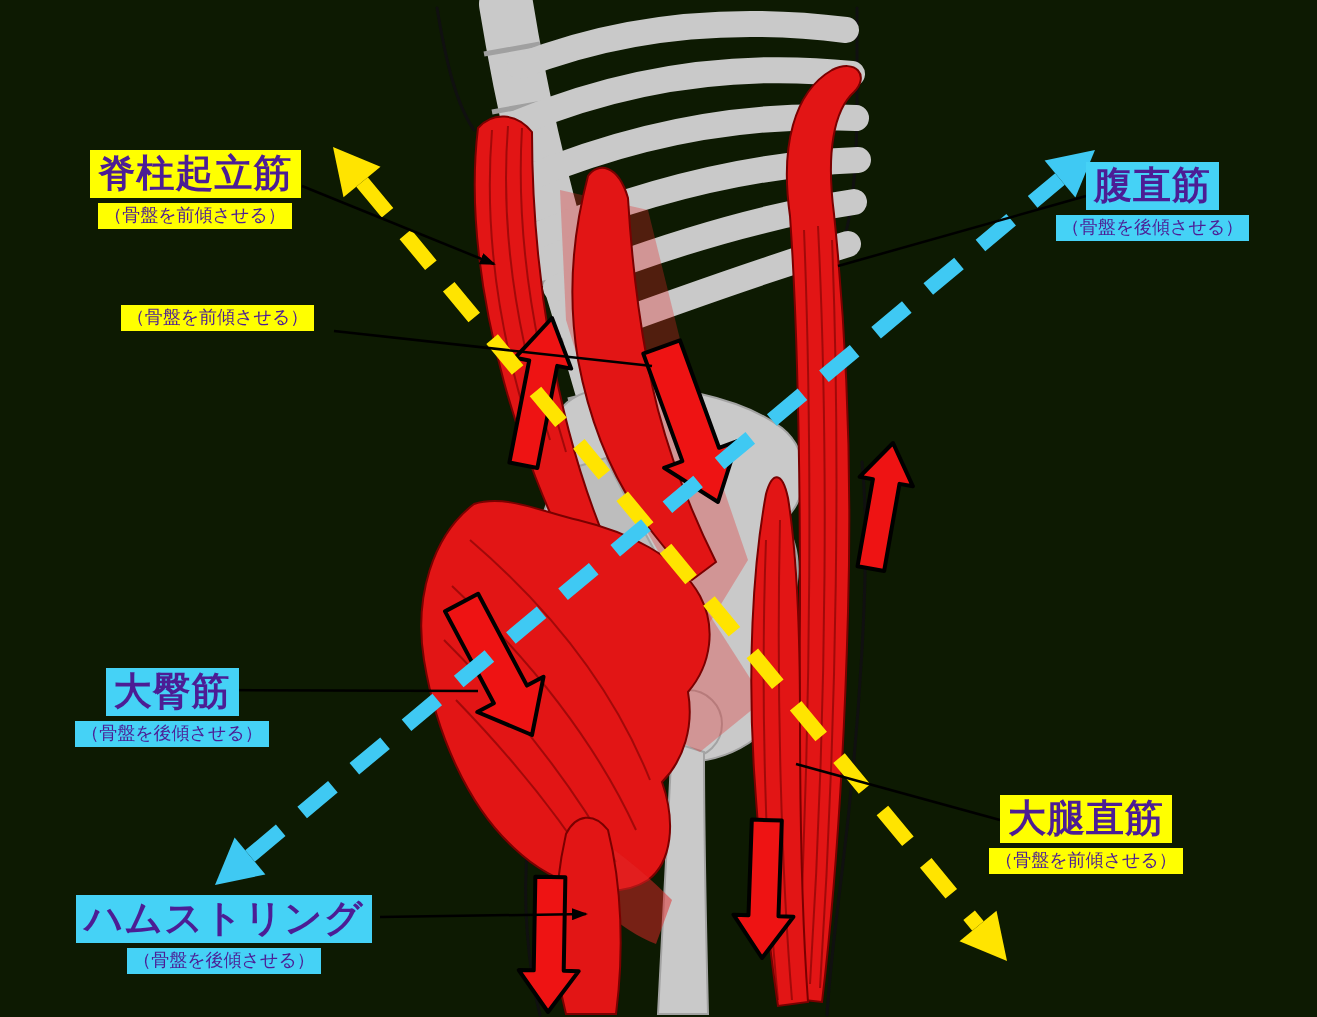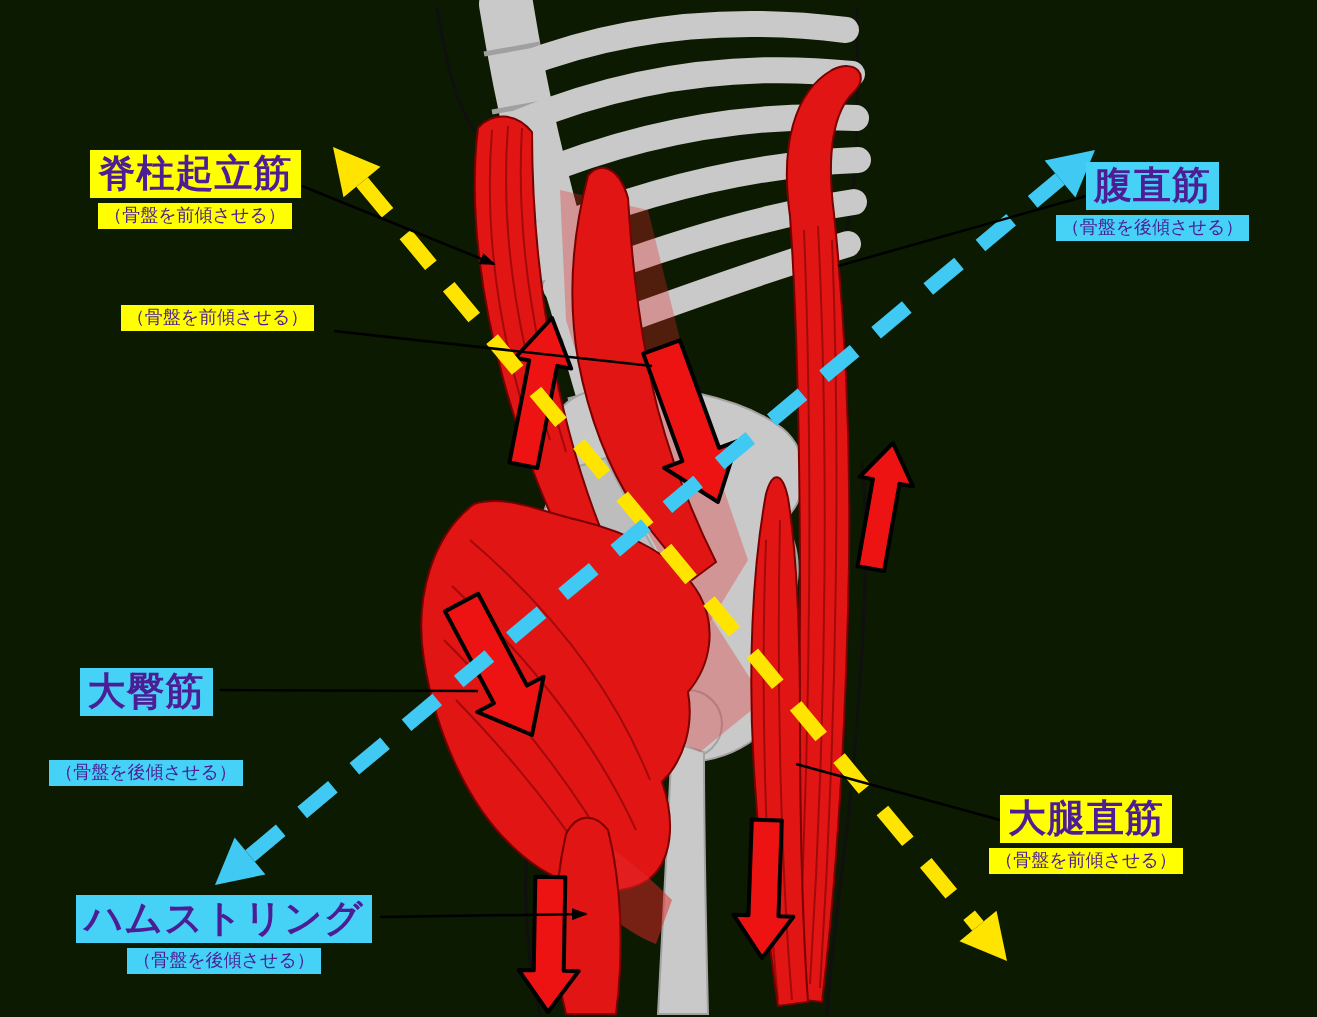--- a/index.html
+++ b/index.html
@@ -201,21 +201,21 @@
 
   <div class="muscle-label posterior" style="left:1010px;top:162px;width:285px;">
     <span class="title">腹直筋</span>
     <span class="sub">（骨盤を後傾させる）</span>
   </div>
 
   <div class="muscle-label anterior" style="left:80px;top:300px;width:275px;">
     <span class="sub">（骨盤を前傾させる）</span>
   </div>
 
-  <div class="muscle-label posterior" style="left:6px;top:668px;width:280px;gap:39px;">
+  <div class="muscle-label posterior" style="left:32px;top:668px;width:280px;">
     <span class="title">大臀筋</span>
     <span class="sub">（骨盤を後傾させる）</span>
   </div>
 
   <div class="muscle-label anterior" style="left:946px;top:795px;width:280px;justify-content:space-between;">
     <span class="title">大腿直筋</span>
     <span class="sub">（骨盤を前傾させる）</span>
   </div>
 
   <div class="muscle-label posterior" style="left:64px;top:895px;width:320px;justify-content:center;">

